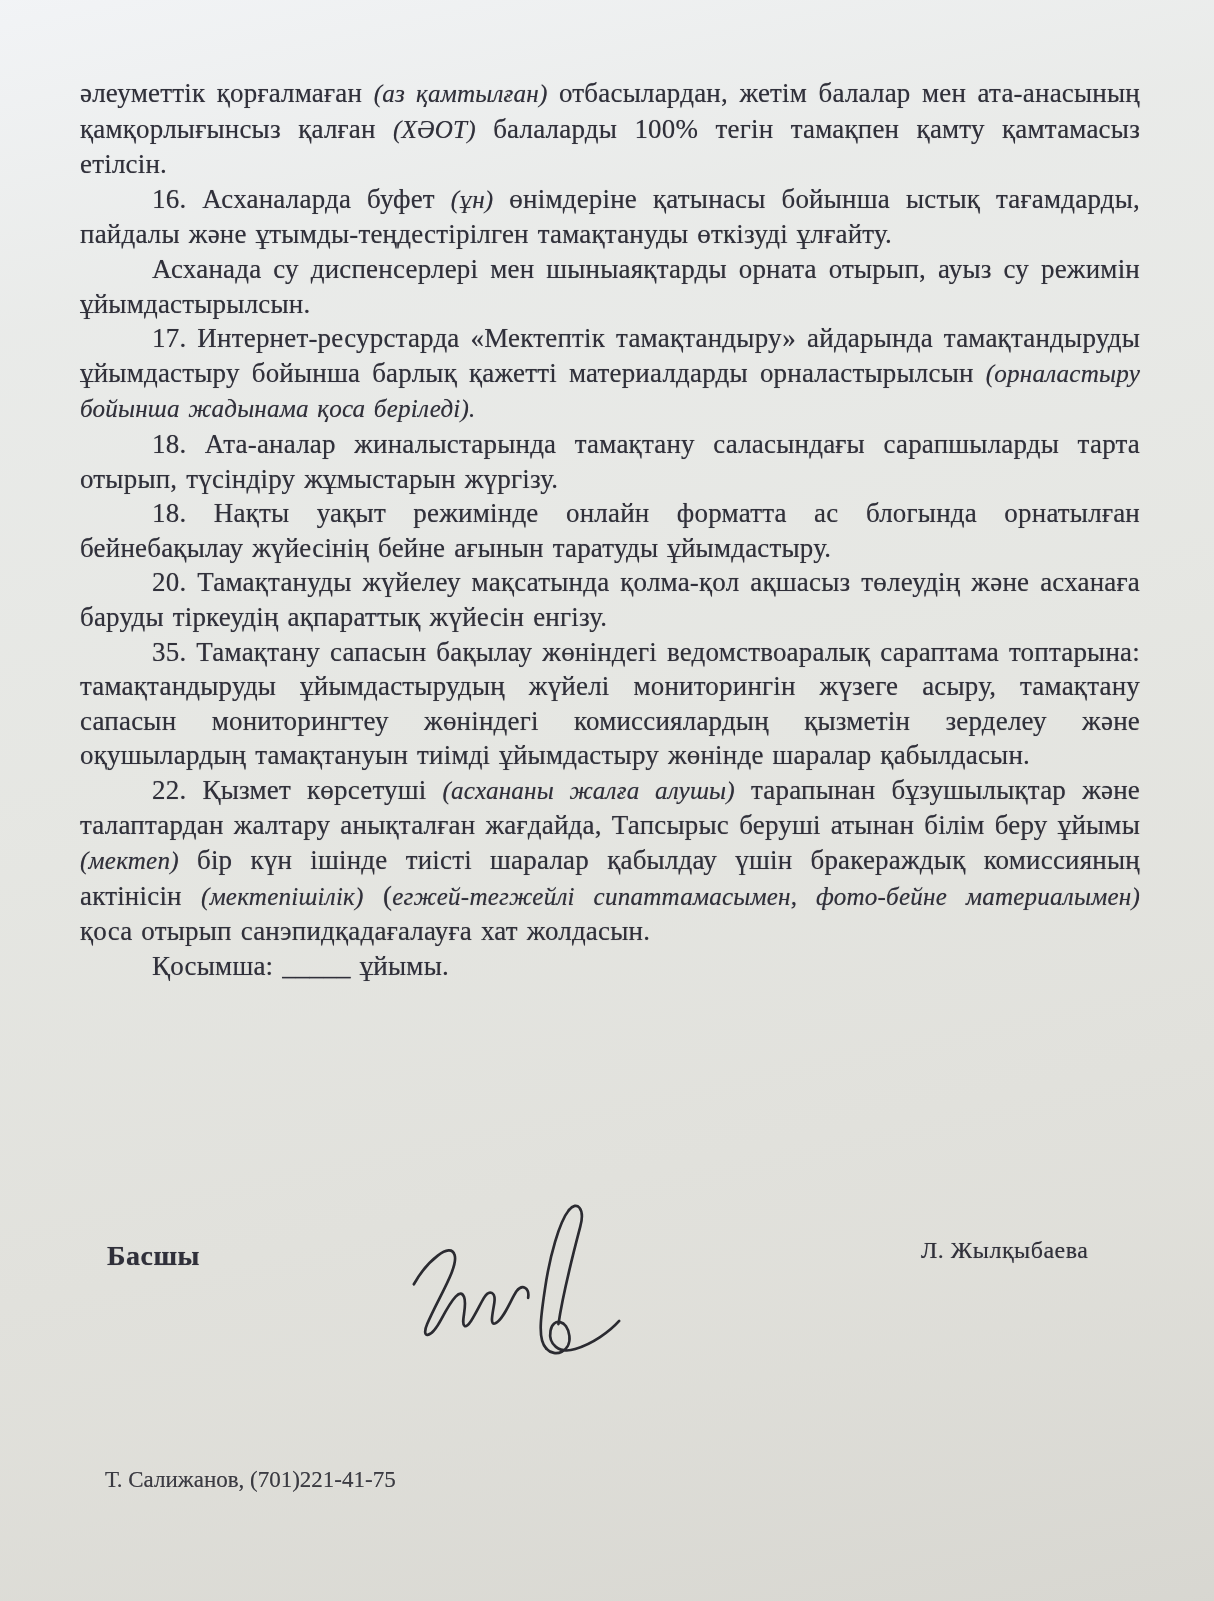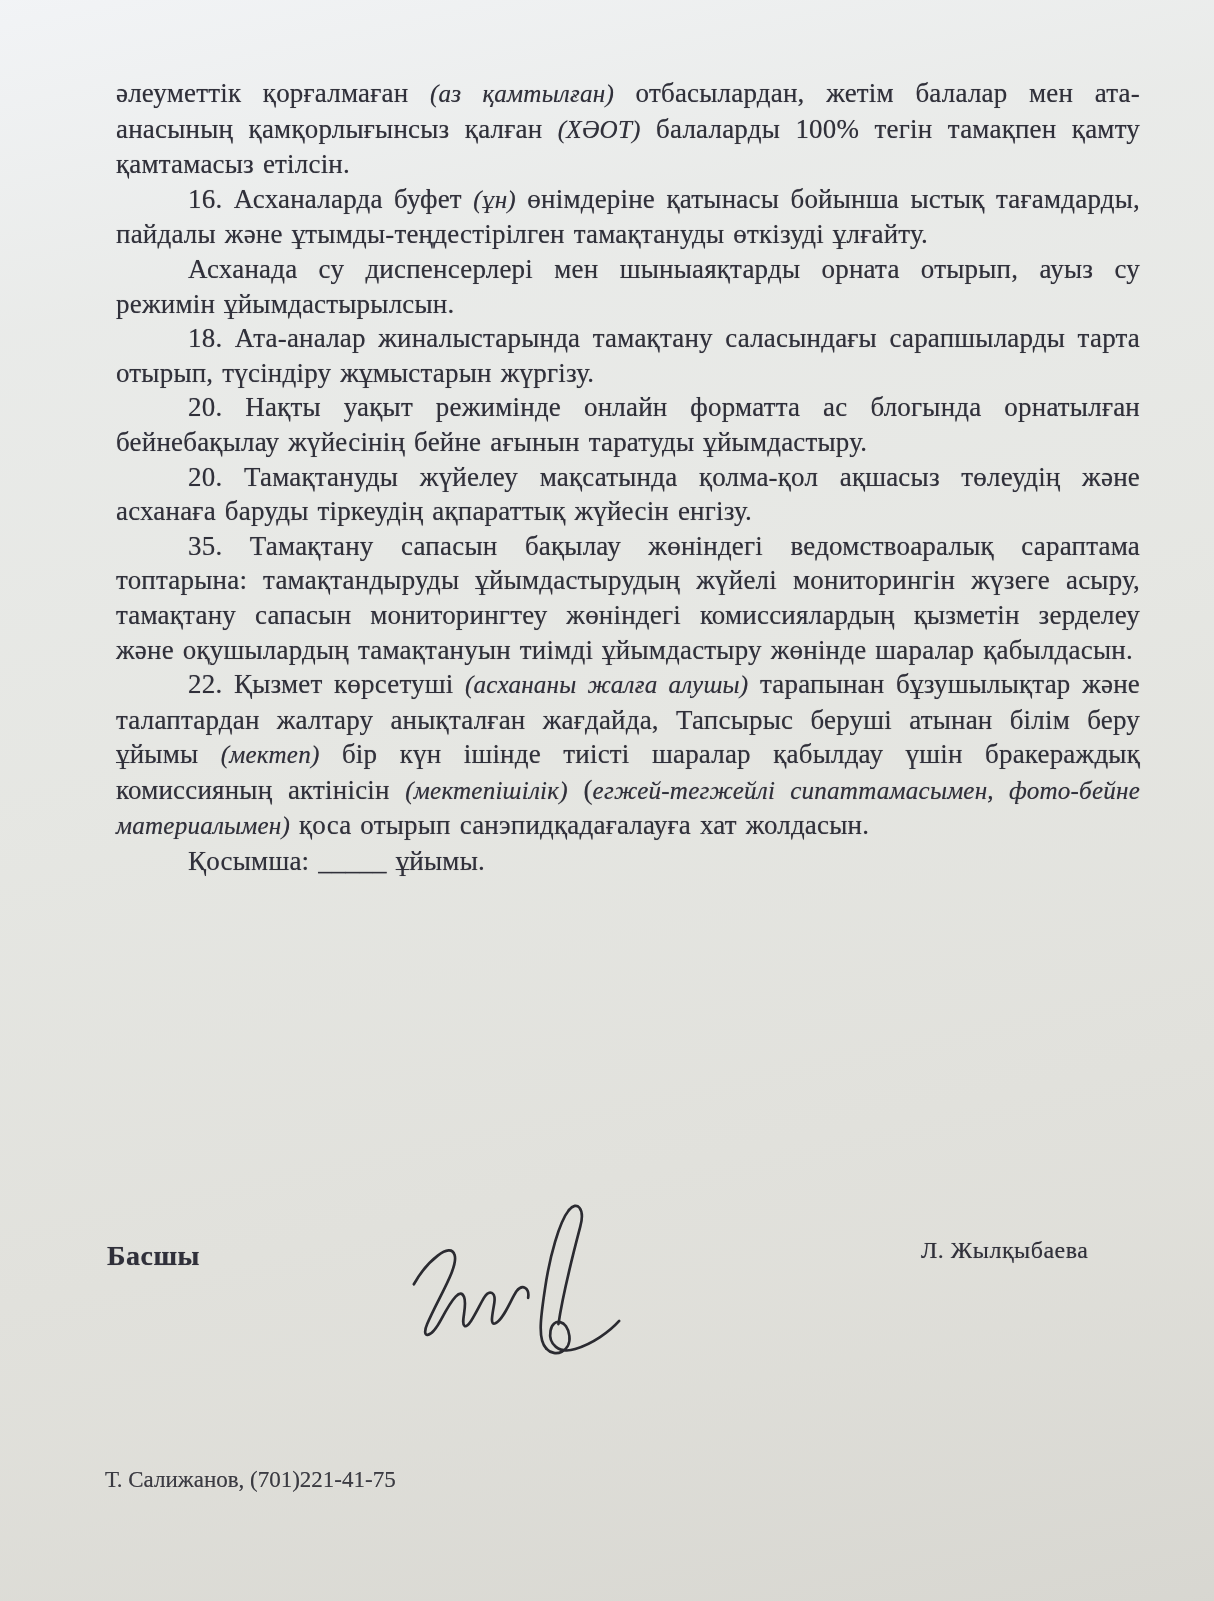--- a/index.html
+++ b/index.html
@@ -25,21 +25,21 @@
         rgba(236,238,238,0.55) 18%,
         rgba(228,229,225,0.25) 45%,
         rgba(216,214,207,0.45) 78%,
         rgba(208,206,199,0.65) 100%);
     pointer-events: none;
     z-index: 0;
   }
   .page {
     position: absolute;
     inset: 0;
-    padding: 76px 74px 0 116px;
+    padding: 76px 74px 0 80px;
     box-sizing: border-box;
     z-index: 1;
     color: var(--ink, #30303a);
   }
   .doc-body p.para {
     margin: 0;
     text-align: justify;
     font-size: 27px;
     line-height: 34.6px;
     letter-spacing: 0.2px;
@@ -102,22 +102,23 @@
 </style>
 </head>
 <body>
 
 <div class="page">
 
   <div class="doc-body" id="doc-body">
       <p class="para"><span>әлеуметтік қорғалмаған </span><span class="it">(аз қамтылған)</span><span> отбасылардан, жетім балалар мен ата-анасының қамқорлығынсыз қалған </span><span class="it">(ХӘОТ)</span><span> балаларды 100% тегін тамақпен қамту қамтамасыз етілсін.</span></p>
       <p class="para indent"><span>16. Асханаларда буфет </span><span class="it">(ұн)</span><span> өнімдеріне қатынасы бойынша ыстық тағамдарды, пайдалы және ұтымды-теңдестірілген тамақтануды өткізуді ұлғайту.</span></p>
       <p class="para indent"><span>Асханада су диспенсерлері мен шыныаяқтарды орната отырып, ауыз су режимін ұйымдастырылсын.</span></p>
+      <p class="para indent"><span>17. Интернет-ресурстарда «Мектептік тамақтандыру» айдарында тамақтандыруды ұйымдастыру бойынша барлық қажетті материалдарды орналастырылсын </span><span class="it">(орналастыру бойынша жадынама қоса беріледі).</span></p>
       <p class="para indent"><span>18. Ата-аналар жиналыстарында тамақтану саласындағы сарапшыларды тарта отырып, түсіндіру жұмыстарын жүргізу.</span></p>
-      <p class="para indent"><span>20. Нақты уақыт режимінде онлайн форматта ас блогында орнатылған бейнебақылау жүйесінің бейне ағынын таратуды ұйымдастыру.</span></p>
+      <p class="para indent"><span>18. Нақты уақыт режимінде онлайн форматта ас блогында орнатылған бейнебақылау жүйесінің бейне ағынын таратуды ұйымдастыру.</span></p>
       <p class="para indent"><span>20. Тамақтануды жүйелеу мақсатында қолма-қол ақшасыз төлеудің және асханаға баруды тіркеудің ақпараттық жүйесін енгізу.</span></p>
       <p class="para indent"><span>35. Тамақтану сапасын бақылау жөніндегі ведомствоаралық сараптама топтарына: тамақтандыруды ұйымдастырудың жүйелі мониторингін жүзеге асыру, тамақтану сапасын мониторингтеу жөніндегі комиссиялардың қызметін зерделеу және оқушылардың тамақтануын тиімді ұйымдастыру жөнінде шаралар қабылдасын.</span></p>
       <p class="para indent"><span>22. Қызмет көрсетуші </span><span class="it">(асхананы жалға алушы)</span><span> тарапынан бұзушылықтар және талаптардан жалтару анықталған жағдайда, Тапсырыс беруші атынан білім беру ұйымы </span><span class="it">(мектеп)</span><span> бір күн ішінде тиісті шаралар қабылдау үшін бракераждық комиссияның актінісін </span><span class="it">(мектепішілік)</span><span> (</span><span class="it">егжей-тегжейлі сипаттамасымен, фото-бейне материалымен)</span><span> қоса отырып санэпидқадағалауға хат жолдасын.</span></p>
       <p class="para indent"><span>Қосымша: _____ ұйымы.</span></p>
     </div>
 
   <div class="sig-row">
     <span class="sig-title">Басшы</span>
 
     <svg class="sig-svg" width="250" height="165" viewBox="0 0 240 160" fill="none" xmlns="http://www.w3.org/2000/svg">

